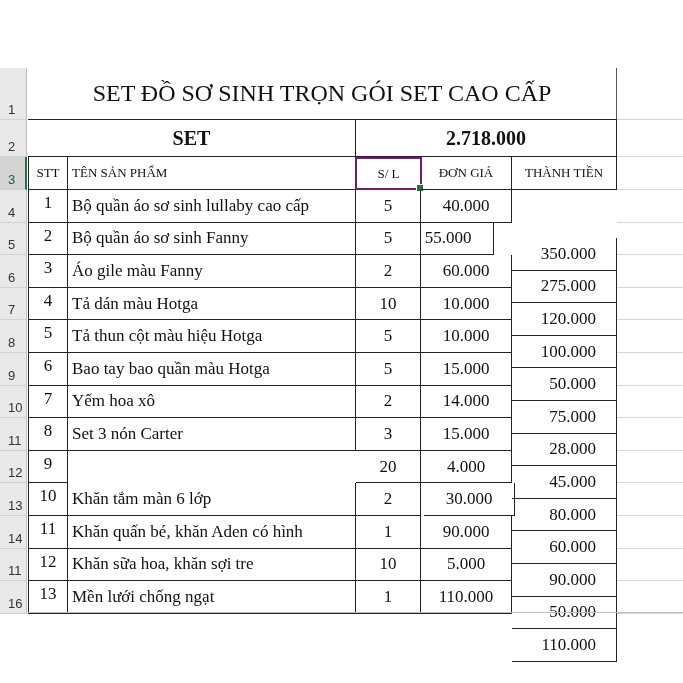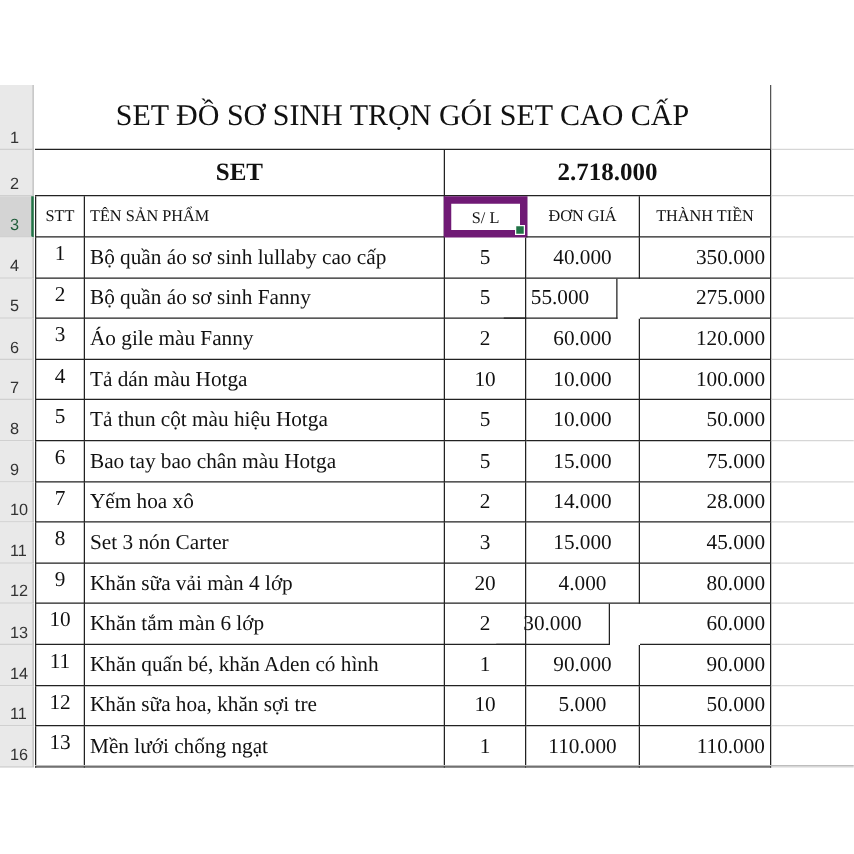--- a/index.html
+++ b/index.html
@@ -9,24 +9,24 @@
   .rowhdr { position: absolute; left: 0; top: 0; width: 27px; height: 100%; background: #e9e9e9; border-right: 1px solid #bdbdbd; border-bottom: 1px solid #d0d0d0; box-sizing: border-box; font-family: "Liberation Sans", sans-serif; font-size: 13px; color: #333; }
   .rowhdr span { position: absolute; left: 8px; bottom: 2px; }
   .rowhdr.sel { background: #d4d4d4; color: #1f5c3a; border-right: 2px solid #217346; }
   .cell { position: absolute; top: 0; height: 100%; box-sizing: border-box; display: flex; align-items: center; font-size: 17px; white-space: nowrap; }
   .grid-line { position: absolute; left: 617px; right: 0; bottom: 0; height: 1px; background: #d6d6d6; }
   .b { border-right: 1px solid #222; border-bottom: 1px solid #222; }
   .title { font-size: 24px; justify-content: center; }
   .bold { font-weight: bold; }
   .hdr { font-size: 13px; font-weight: normal; justify-content: center; }
   .c { justify-content: center; }
-  .r { justify-content: flex-end; padding-right: 4px; }
+  .r { justify-content: flex-end; padding-right: 20px; margin-top: 48px; }
   .l { justify-content: flex-start; padding-left: 4px; }
   .stt { align-items: flex-start; padding-top: 3px; }
-  .selected { border: 6px solid #701a75; }
+  .selected { border: 2px solid #701a75; }
   .fill-handle { position: absolute; right: -4px; bottom: -4px; width: 6px; height: 6px; background: #217346; border: 1px solid #fff; }
   .bottom-line { position: absolute; top: 612px; left: 28px; width: 655px; height: 1px; background: #bdbdbd; }
 </style>
 </head>
 <body>
 
 <div class="sheet">
 
   <div class="row" style="top:0;height:52px;">
     <div class="rowhdr">
@@ -114,21 +114,21 @@
     <div class="cell c b" style="left:356px;width:65px;">5</div>
     <div class="cell c b" style="left:421px;width:91px;">10.000</div>
     <div class="cell r b" style="left:512px;width:105px;">50.000</div>
     <div class="grid-line"></div>
   </div>
       <div class="row" style="top: 285px; height: 32.6px;">
     <div class="rowhdr">
           <span>9</span>
         </div>
     <div class="cell c stt b" style="left:28px;width:40px;border-left:1px solid #222;">6</div>
-    <div class="cell l b" style="left:68px;width:288px;">Bao tay bao chân màu Hotga</div>
+    <div class="cell l b" style="left:68px;width:288px;">Bao tay bao quần màu Hotga</div>
     <div class="cell c b" style="left:356px;width:65px;">5</div>
     <div class="cell c b" style="left:421px;width:91px;">15.000</div>
     <div class="cell r b" style="left:512px;width:105px;">75.000</div>
     <div class="grid-line"></div>
   </div>
       <div class="row" style="top: 317.6px; height: 32.6px;">
     <div class="rowhdr">
           <span>10</span>
         </div>
     <div class="cell c stt b" style="left:28px;width:40px;border-left:1px solid #222;">7</div>
@@ -147,34 +147,33 @@
     <div class="cell c b" style="left:356px;width:65px;">3</div>
     <div class="cell c b" style="left:421px;width:91px;">15.000</div>
     <div class="cell r b" style="left:512px;width:105px;">45.000</div>
     <div class="grid-line"></div>
   </div>
       <div class="row" style="top: 382.8px; height: 32.6px;">
     <div class="rowhdr">
           <span>12</span>
         </div>
     <div class="cell c stt b" style="left:28px;width:40px;border-left:1px solid #222;">9</div>
-    <div class="cell l b" style="left:68px;width:288px;">Khăn sữa vải màn 4 lớp</div>
     <div class="cell c b" style="left:356px;width:65px;">20</div>
     <div class="cell c b" style="left:421px;width:91px;">4.000</div>
     <div class="cell r b" style="left:512px;width:105px;">80.000</div>
     <div class="grid-line"></div>
   </div>
       <div class="row" style="top: 415.4px; height: 32.6px;">
     <div class="rowhdr">
           <span>13</span>
         </div>
     <div class="cell c stt b" style="left:28px;width:40px;border-left:1px solid #222;">10</div>
     <div class="cell l b" style="left:68px;width:288px;">Khăn tắm màn 6 lớp</div>
     <div class="cell c b" style="left:356px;width:65px;">2</div>
-    <div class="cell c b" style="left:397px;width:91px;">30.000</div>
+    <div class="cell c b" style="left:424px;width:91px;">30.000</div>
     <div class="cell r b" style="left:512px;width:105px;">60.000</div>
     <div class="grid-line"></div>
   </div>
       <div class="row" style="top: 448px; height: 32.6px;">
     <div class="rowhdr">
           <span>14</span>
         </div>
     <div class="cell c stt b" style="left:28px;width:40px;border-left:1px solid #222;">11</div>
     <div class="cell l b" style="left:68px;width:288px;">Khăn quấn bé, khăn Aden có hình</div>
     <div class="cell c b" style="left:356px;width:65px;">1</div>

